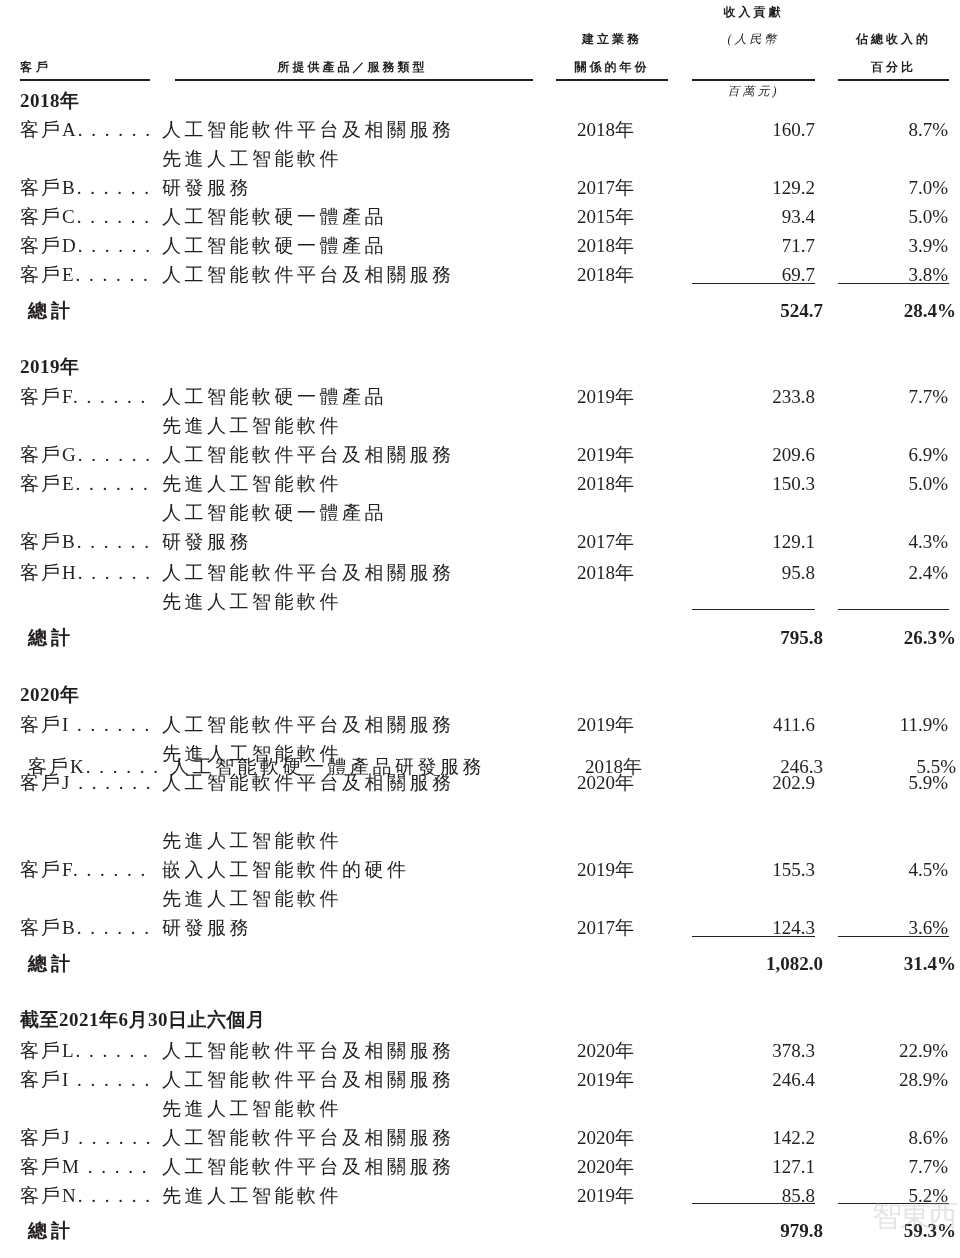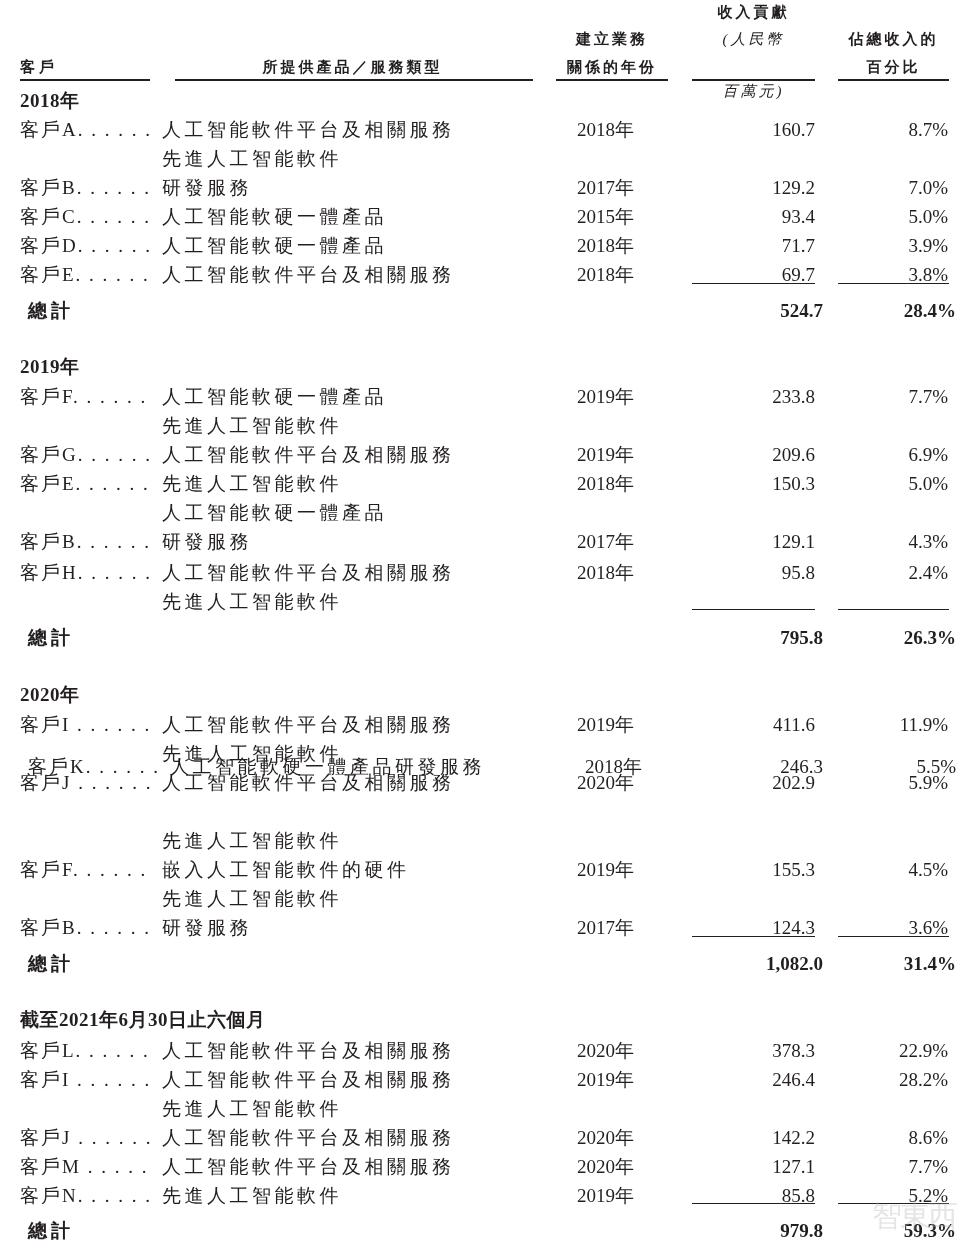--- a/index.html
+++ b/index.html
@@ -1,19 +1,19 @@
 <!DOCTYPE html>
 <html><head>
 <meta charset="utf-8">
 <style>
   html, body { margin:0; padding:0; background:#ffffff; }
   body { width:960px; height:1258px; position:relative; overflow:hidden;
          font-family:"Liberation Serif","DejaVu Serif",serif; color:#231f20; }
   .page { position:absolute; left:0; top:0; width:960px; height:1258px; }
-  .hdr { position:absolute; font-weight:bold; font-size:15px; text-align:center; letter-spacing:3px; line-height:27px; }
+  .hdr { position:absolute; font-weight:bold; font-size:12px; text-align:center; letter-spacing:3px; line-height:27px; }
   .hdr.italic { font-style:italic; font-weight:normal; }
   .hline { position:absolute; height:0; border-top:2px solid #231f20; }
   .sec-title { position:absolute; left:20px; font-weight:bold; font-size:19px; letter-spacing:0.5px; }
   .row { position:absolute; left:0; width:960px; height:29px; font-size:19px; line-height:29px; }
   .cust { position:absolute; left:20px; letter-spacing:2px; white-space:nowrap; }
   .prod { position:absolute; left:162px; letter-spacing:3.5px; white-space:nowrap; }
   .year { position:absolute; left:577px; white-space:nowrap; }
   .rev { position:absolute; right:145px; text-align:right; white-space:nowrap; }
   .pct { position:absolute; right:12px; white-space:nowrap; }
   .underline-rev { position:absolute; left:692px; width:123px; border-top:1px solid #231f20; }
@@ -206,21 +206,21 @@
     <span class="prod">人工智能軟件平台及相關服務</span>
     <span class="year">2020年</span>
     <span class="rev">378.3</span>
     <span class="pct">22.9%</span>
   </div>
   <div class="row" style="top:1065px;">
     <span class="cust">客戶I . . . . . .</span>
     <span class="prod">人工智能軟件平台及相關服務</span>
     <span class="year">2019年</span>
     <span class="rev">246.4</span>
-    <span class="pct">28.2%</span>
+    <span class="pct">28.9%</span>
   </div>
   <div class="row" style="top:1094px;">
     <span class="prod">先進人工智能軟件</span>
   </div>
   <div class="row" style="top:1123px;">
     <span class="cust">客戶J . . . . . .</span>
     <span class="prod">人工智能軟件平台及相關服務</span>
     <span class="year">2020年</span>
     <span class="rev">142.2</span>
     <span class="pct">8.6%</span>

